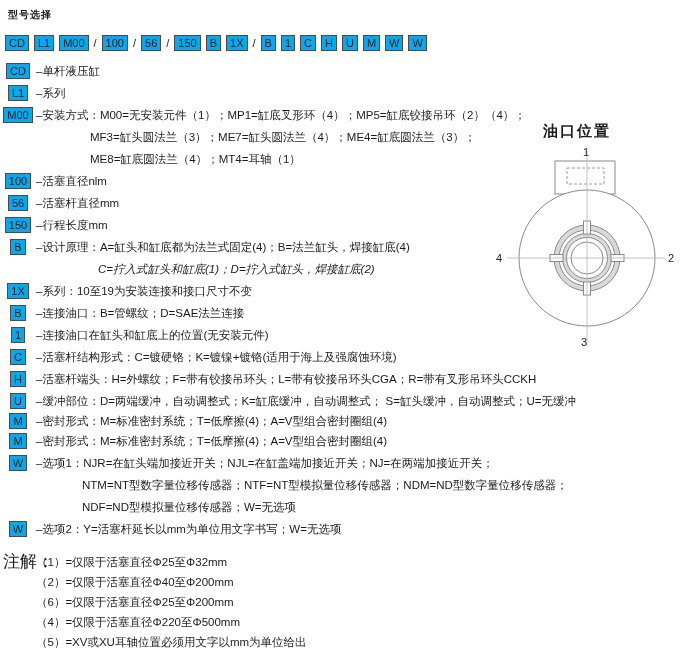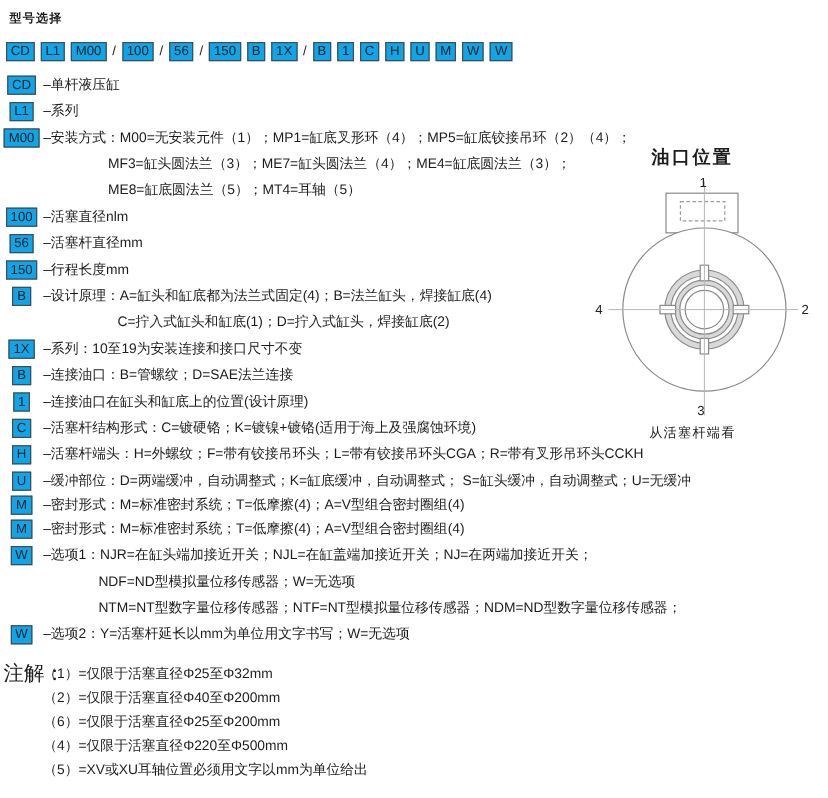--- a/index.html
+++ b/index.html
@@ -15,21 +15,21 @@
     padding:0 3px;font-size:11px;line-height:14px;height:14px;white-space:nowrap;
   }
   .csep{font-size:11px;color:#222;}
   .legend{margin-top:9px;}
   .lrow{display:flex;align-items:flex-start;}
   .lcode{width:36px;flex:0 0 36px;display:flex;justify-content:center;}
   .lcode .cbox{margin-top:3px;}
   .ldesc{flex:1;min-width:0;}
   .ltext{font-size:11.5px;line-height:22px;white-space:nowrap;}
   .ind-m00{padding-left:54px;}
-  .ind-b{padding-left:62px;}
+  .ind-b{padding-left:62px;font-style:italic;}
   .ind-w{padding-left:46px;}
   .tight{margin-top:-2px;}
   .notes{display:flex;margin-top:12px;}
   .notes-label{font-size:17px;line-height:20px;padding-left:3px;width:33px;flex:0 0 33px;white-space:nowrap;}
   .notes .ltext{line-height:20px;}
   .diagram{position:absolute;left:472px;top:110px;width:210px;}
   .diagram-title{font-size:15px;font-weight:bold;text-align:center;margin-top:12px;letter-spacing:2px;}
   .diagram svg{display:block;margin-top:2px;}
   .diagram-caption{font-size:11px;text-align:center;letter-spacing:1px;color:#222;}
   .dlabel{font-size:11px;fill:#222;}
@@ -84,21 +84,21 @@
         </div>
     </div>
 
     <div class="lrow">
       <span class="lcode">
           <span class="cbox">M00</span>
         </span>
       <div class="ldesc">
         <div class="ltext">–安装方式：M00=无安装元件（1）；MP1=缸底叉形环（4）；MP5=缸底铰接吊环（2）（4）；</div>
         <div class="ltext ind-m00">MF3=缸头圆法兰（3）；ME7=缸头圆法兰（4）；ME4=缸底圆法兰（3）；</div>
-        <div class="ltext ind-m00">ME8=缸底圆法兰（5）；MT4=耳轴（5）</div>
+        <div class="ltext ind-m00">ME8=缸底圆法兰（4）；MT4=耳轴（1）</div>
       </div>
     </div>
 
     <div class="lrow">
       <span class="lcode">
           <span class="cbox">100</span>
         </span>
       <div class="ldesc">
           <div class="ltext">–活塞直径nlm</div>
         </div>
@@ -148,21 +148,21 @@
       <div class="ldesc">
           <div class="ltext">–连接油口：B=管螺纹；D=SAE法兰连接</div>
         </div>
     </div>
 
     <div class="lrow">
       <span class="lcode">
           <span class="cbox">1</span>
         </span>
       <div class="ldesc">
-          <div class="ltext">–连接油口在缸头和缸底上的位置(设计原理)</div>
+          <div class="ltext">–连接油口在缸头和缸底上的位置(无安装元件)</div>
         </div>
     </div>
 
     <div class="lrow">
       <span class="lcode">
           <span class="cbox">C</span>
         </span>
       <div class="ldesc">
           <div class="ltext">–活塞杆结构形式：C=镀硬铬；K=镀镍+镀铬(适用于海上及强腐蚀环境)</div>
         </div>
@@ -203,22 +203,22 @@
           <div class="ltext">–密封形式：M=标准密封系统；T=低摩擦(4)；A=V型组合密封圈组(4)</div>
         </div>
     </div>
 
     <div class="lrow">
       <span class="lcode">
           <span class="cbox">W</span>
         </span>
       <div class="ldesc">
         <div class="ltext">–选项1：NJR=在缸头端加接近开关；NJL=在缸盖端加接近开关；NJ=在两端加接近开关；</div>
+        <div class="ltext ind-w">NTM=NT型数字量位移传感器；NTF=NT型模拟量位移传感器；NDM=ND型数字量位移传感器；</div>
         <div class="ltext ind-w">NDF=ND型模拟量位移传感器；W=无选项</div>
-        <div class="ltext ind-w">NTM=NT型数字量位移传感器；NTF=NT型模拟量位移传感器；NDM=ND型数字量位移传感器；</div>
       </div>
     </div>
 
     <div class="lrow">
       <span class="lcode">
           <span class="cbox">W</span>
         </span>
       <div class="ldesc">
           <div class="ltext">–选项2：Y=活塞杆延长以mm为单位用文字书写；W=无选项</div>
         </div>
@@ -268,16 +268,15 @@
       <g stroke="#b5b5b5" stroke-width="0.8">
         <line x1="115" y1="8" x2="115" y2="203"></line>
         <line x1="35" y1="115" x2="193" y2="115"></line>
       </g>
 
       <text class="dlabel" x="114" y="13" text-anchor="middle">1</text>
       <text class="dlabel" x="199" y="119" text-anchor="middle">2</text>
       <text class="dlabel" x="112" y="203" text-anchor="middle">3</text>
       <text class="dlabel" x="27" y="119" text-anchor="middle">4</text>
     </svg>
-    <div class="diagram-caption">从活塞杆端看</div>
   </div>
 
 </div>
 
 </body></html>

